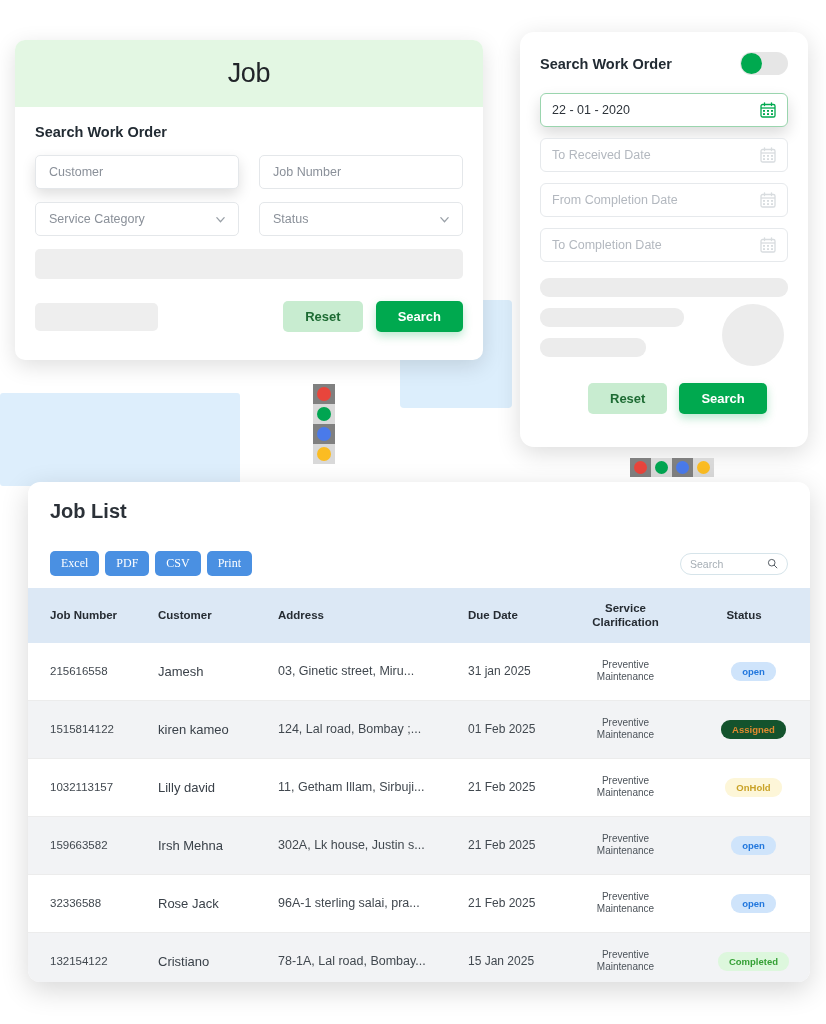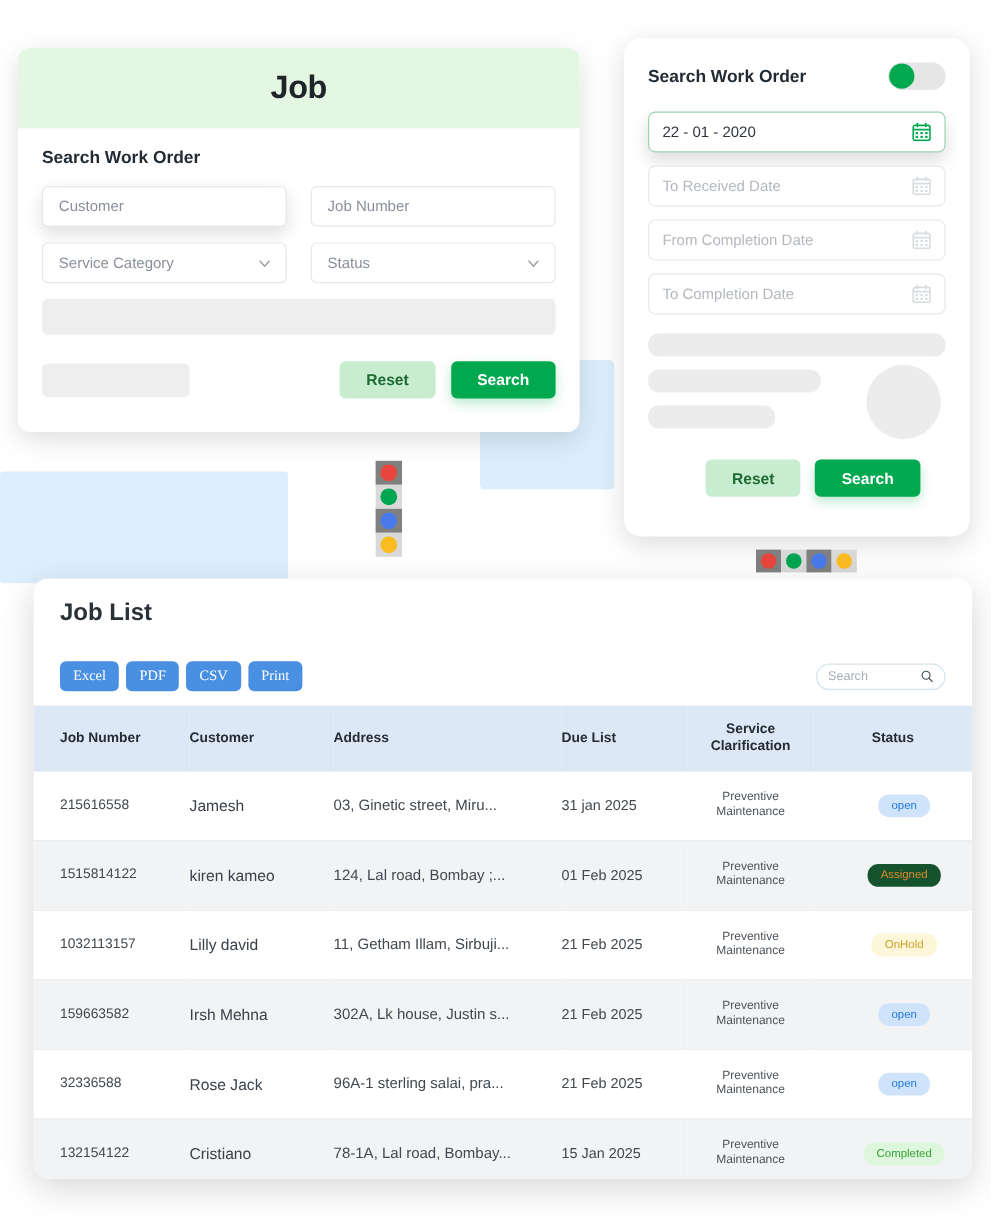--- a/index.html
+++ b/index.html
@@ -77,21 +77,21 @@
   }
   .job-header {
     height: 67px;
     background: #e3f7e3;
     display: flex;
     align-items: center;
     justify-content: center;
   }
   .job-header .title {
     font-size: 27px;
-    font-weight: 700;
+    font-weight: 400;
     color: #212529;
     letter-spacing: -0.3px;
   }
   .job-body { padding: 17px 20px 0 20px; }
   .job-body .section-title {
     font-size: 14.5px;
     font-weight: 700;
     color: #222b33;
     margin-bottom: 15px;
   }
@@ -302,21 +302,21 @@
   .c5 { width: 105px; text-align: center; line-height: 1.25; white-space: normal !important; }
   .c6 { text-align: center; }
   tbody .c2 { font-size: 13px; color: #3a4149; }
   tbody .c3 { font-size: 12.5px; }
   tbody .c4 { font-size: 12px; }
   tbody .c5 { font-size: 10px; color: #4c535a; }
 
   .badge {
     display: inline-block;
     font-size: 9.5px;
-    font-weight: 400;
+    font-weight: 700;
     border-radius: 9px;
     padding: 4px 11px;
     margin-left: 19px;
   }
   .badge.open { background: #cfe4fb; color: #2277dd; }
   .badge.assigned { background: #14532d; color: #e08a2e; }
   .badge.onhold { background: #fdf6d8; color: #c9a227; }
   .badge.completed { background: #ddf7dd; color: #35a035; }
 
   .list-footer {
@@ -511,21 +511,21 @@
         </div>
       </div>
     </div>
 
     <table>
       <thead>
         <tr>
           <th class="c1">Job Number</th>
           <th class="c2">Customer</th>
           <th class="c3">Address</th>
-          <th class="c4">Due List</th>
+          <th class="c4">Due Date</th>
           <th class="c5">Service Clarification</th>
           <th class="c6">Status</th>
         </tr>
       </thead>
       <tbody>
         <tr>
           <td class="c1">215616558</td>
           <td class="c2">Jamesh</td>
           <td class="c3">03, Ginetic street, Miru...</td>
           <td class="c4">31 jan 2025</td>

